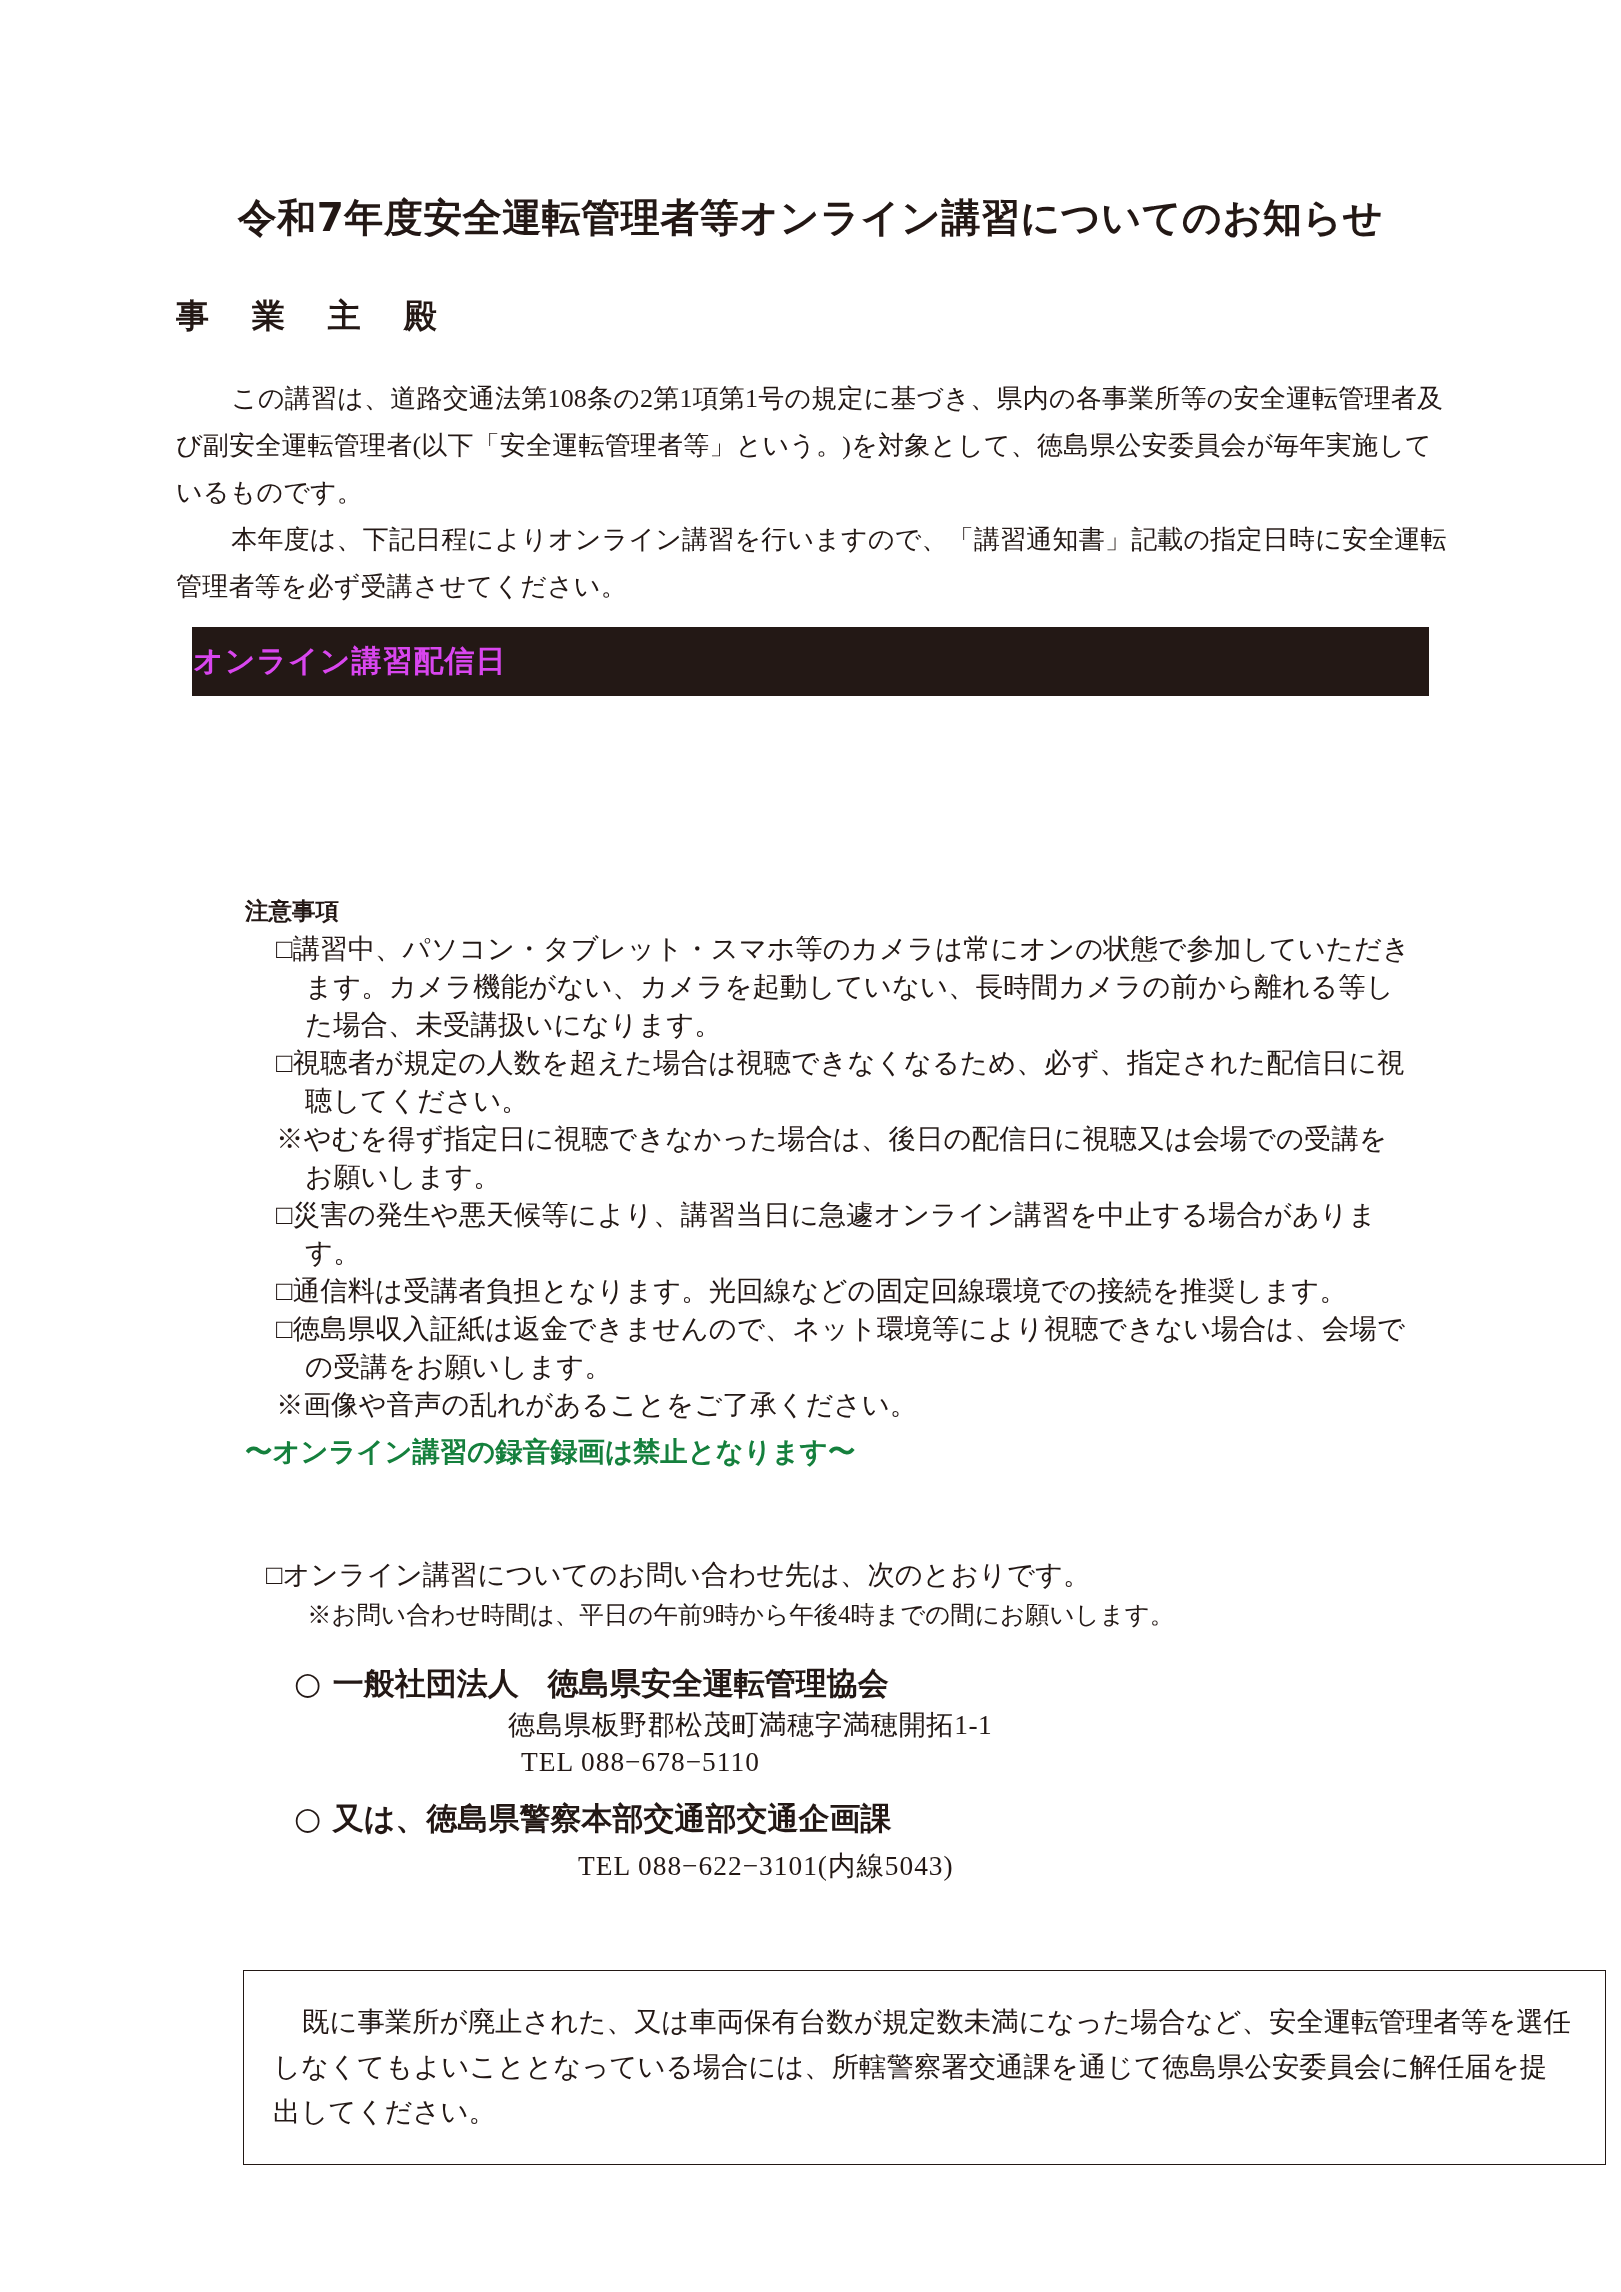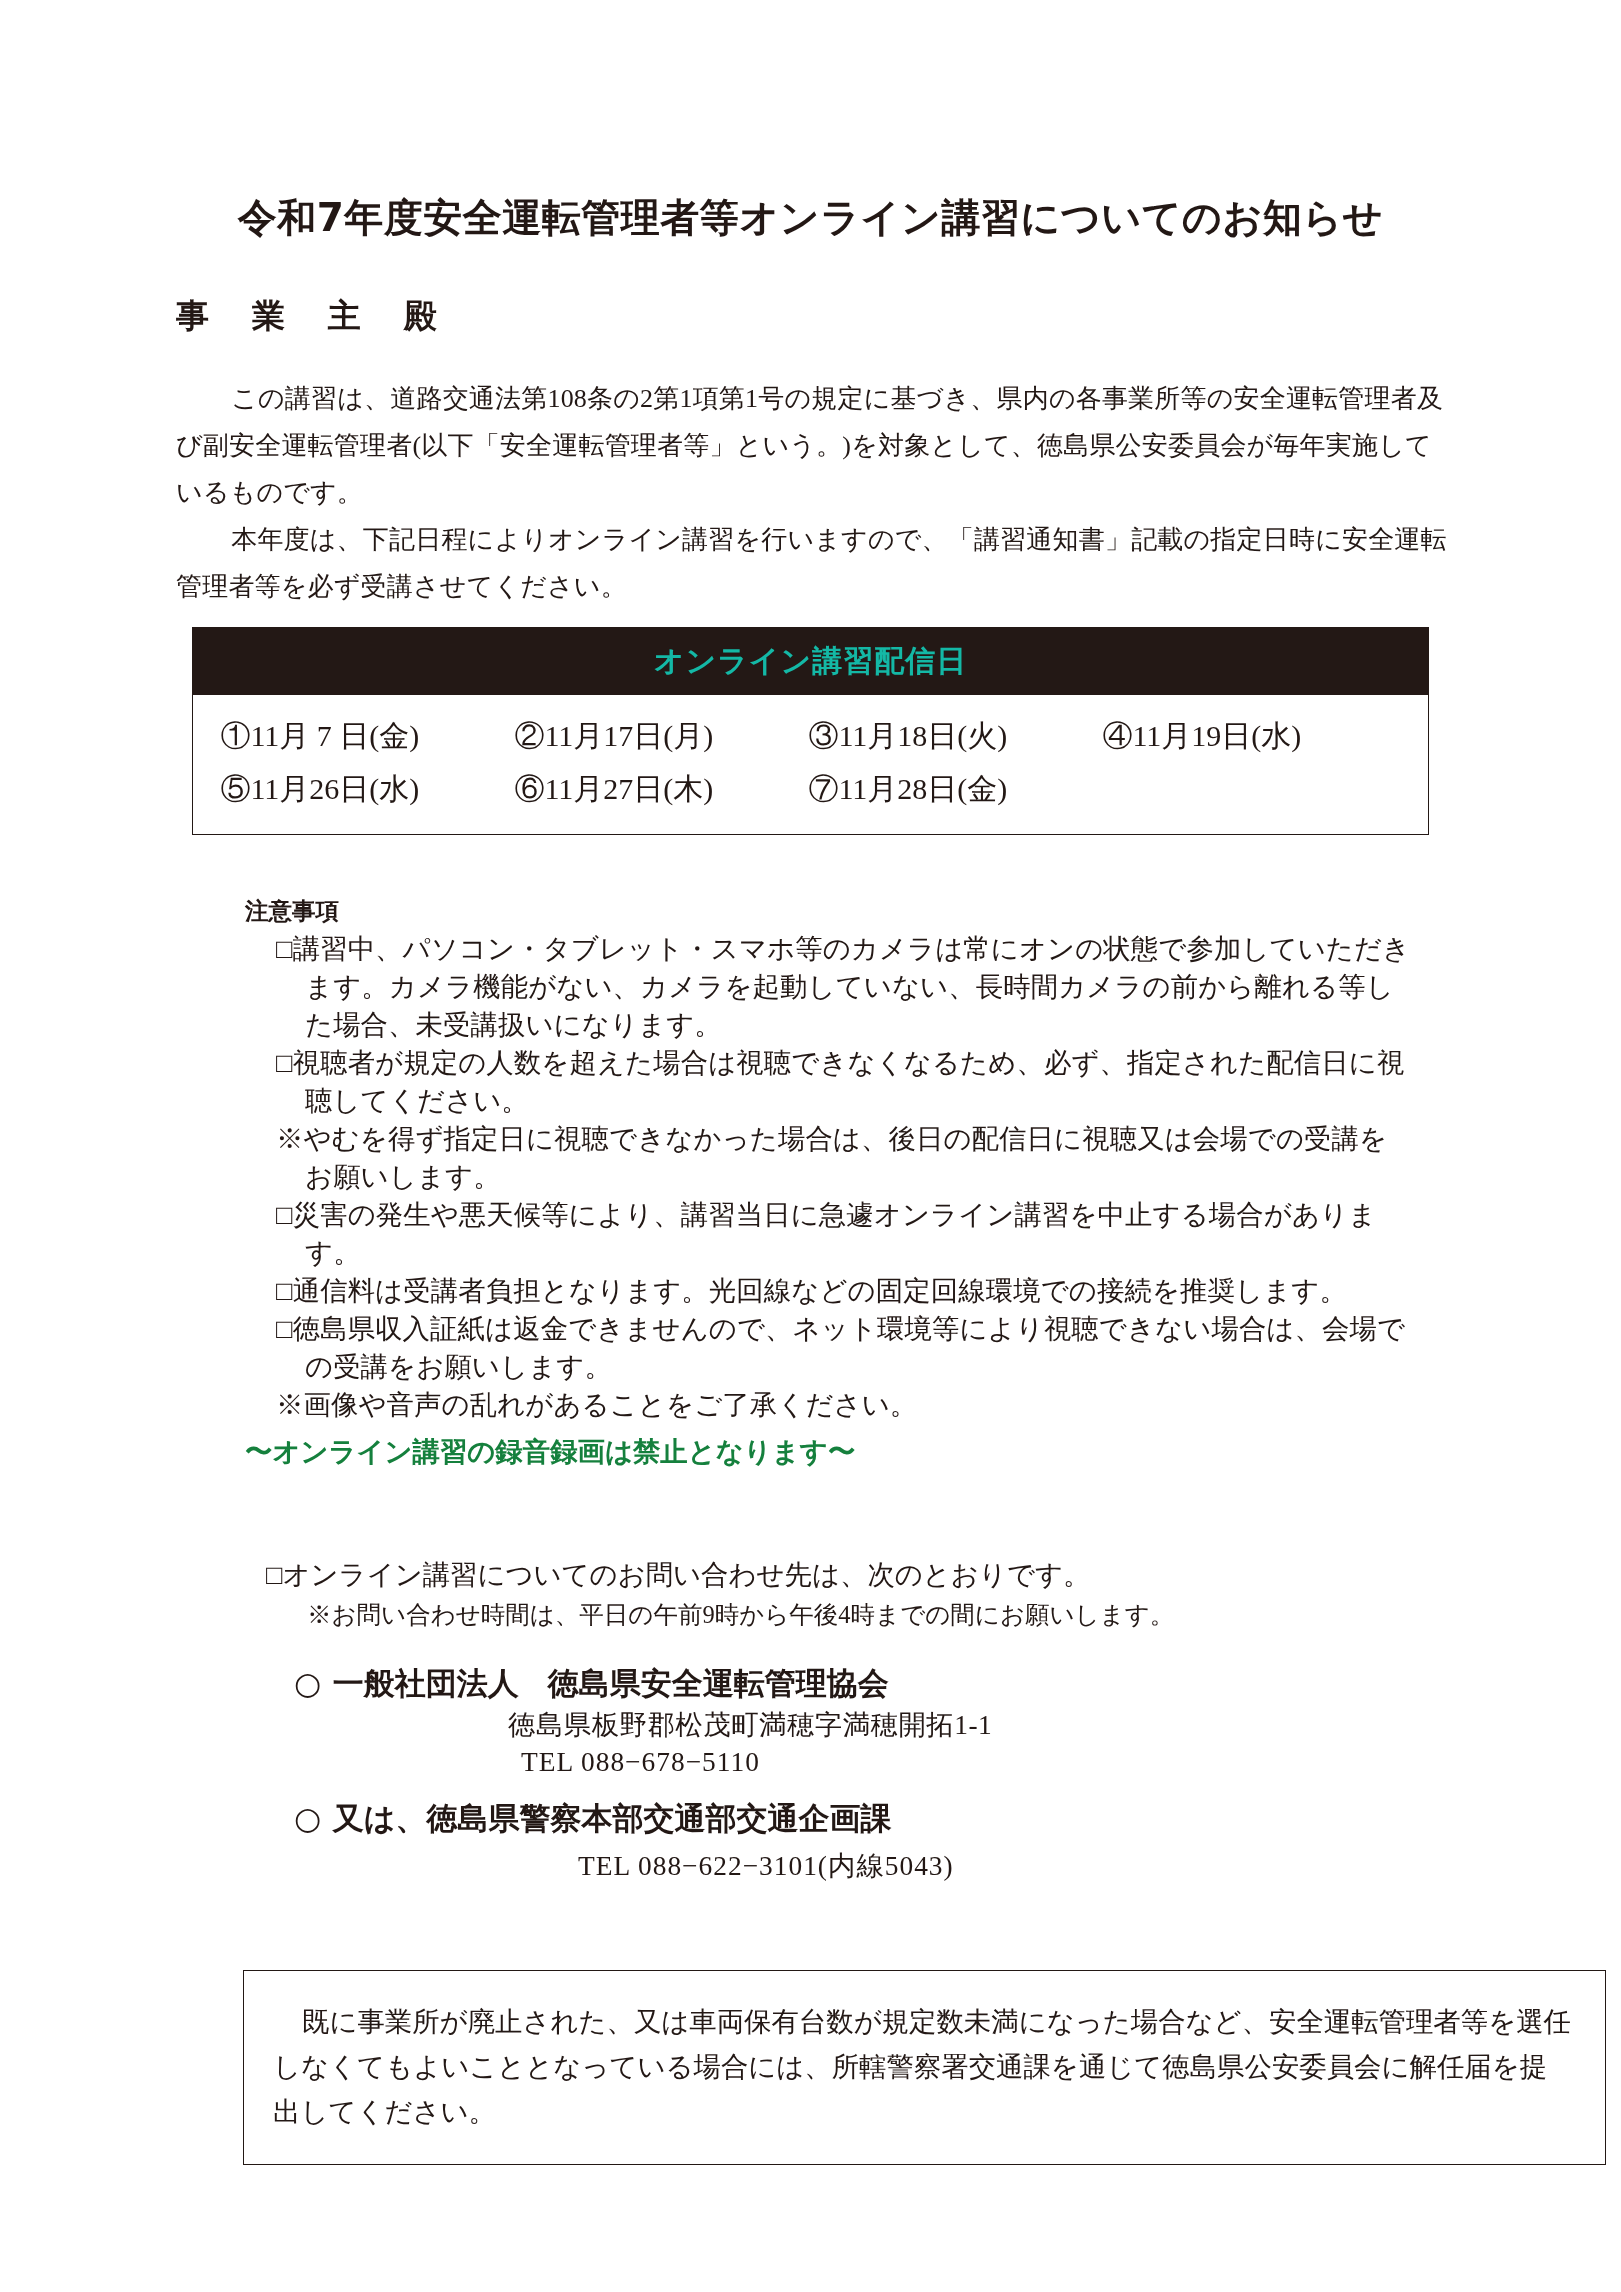--- a/index.html
+++ b/index.html
@@ -69,22 +69,21 @@
     position: absolute;
     left: 192px;
     top: 627px;
     width: 1237px;
     border: 1.5px solid #231815;
     box-sizing: border-box;
     background: #ffffff;
   }
   .schedule-header {
     background: #231815;
-    color: #14b8a6;
-    text-align: center;
+    color: #d946ef;
     font-family: "DejaVu Sans", "Liberation Sans", sans-serif;
     font-weight: bold;
     font-size: 30px;
     line-height: 1;
     padding: 17.6px 0 19.6px;
     letter-spacing: 1px;
   }
   .schedule-body {
     padding: 13.7px 0 19.6px 27.4px;
   }
@@ -229,33 +228,20 @@
 
   <div class="addressee">事 業 主 殿</div>
 
   <div class="intro">
     <p>　この講習は、道路交通法第108条の2第1項第1号の規定に基づき、県内の各事業所等の安全運転管理者及び副安全運転管理者(以下「安全運転管理者等」という。)を対象として、徳島県公安委員会が毎年実施しているものです。</p>
     <p>　本年度は、下記日程によりオンライン講習を行いますので、「講習通知書」記載の指定日時に安全運転管理者等を必ず受講させてください。</p>
   </div>
 
   <div class="schedule-box">
     <div class="schedule-header">オンライン講習配信日</div>
-    <div class="schedule-body">
-      <div class="schedule-row">
-        <span class="schedule-item">①11月 7 日(金)</span>
-        <span class="schedule-item">②11月17日(月)</span>
-        <span class="schedule-item">③11月18日(火)</span>
-        <span class="schedule-item">④11月19日(水)</span>
-      </div>
-      <div class="schedule-row">
-        <span class="schedule-item">⑤11月26日(水)</span>
-        <span class="schedule-item">⑥11月27日(木)</span>
-        <span class="schedule-item">⑦11月28日(金)</span>
-      </div>
-    </div>
   </div>
 
   <div class="notes">
     <div class="notes-heading">注意事項</div>
     <ul class="note-list">
       <li class="note-item">□講習中、パソコン・タブレット・スマホ等のカメラは常にオンの状態で参加していただきます。カメラ機能がない、カメラを起動していない、長時間カメラの前から離れる等した場合、未受講扱いになります。</li>
       <li class="note-item">□視聴者が規定の人数を超えた場合は視聴できなくなるため、必ず、指定された配信日に視聴してください。</li>
       <li class="note-item">※やむを得ず指定日に視聴できなかった場合は、後日の配信日に視聴又は会場での受講をお願いします。</li>
       <li class="note-item">□災害の発生や悪天候等により、講習当日に急遽オンライン講習を中止する場合があります。</li>
       <li class="note-item">□通信料は受講者負担となります。光回線などの固定回線環境での接続を推奨します。</li>

